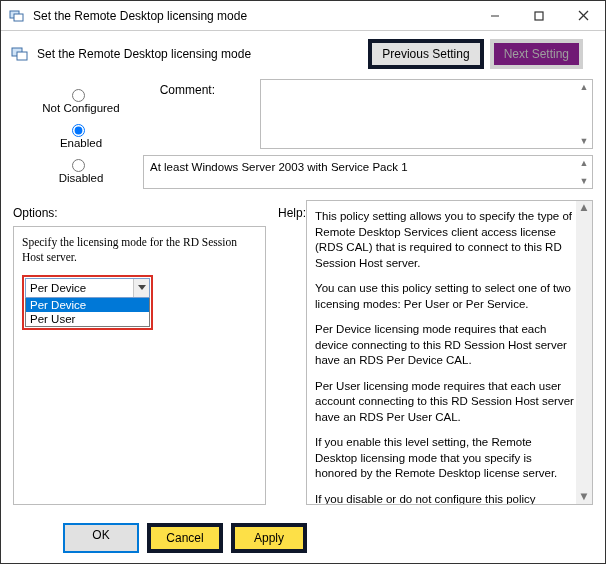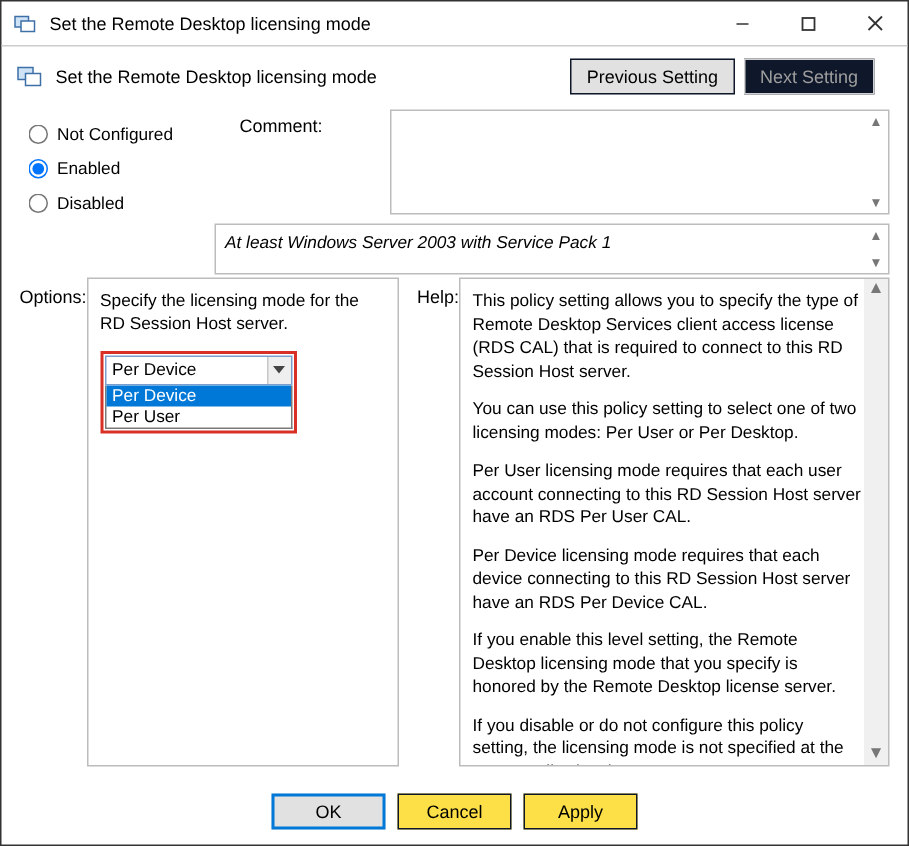--- a/index.html
+++ b/index.html
@@ -7,48 +7,48 @@
     .window { width: 606px; height: 564px; border: 1px solid #333; display: flex; flex-direction: column; background: #fff; }
     .titlebar { height: 30px; display: flex; align-items: center; border-bottom: 1px solid #ccc; }
     .titlebar .icon { width: 16px; height: 16px; margin: 0 8px; }
     .titlebar .title { flex: 1; font-size: 12px; }
     .titlebar .winbtn { width: 44px; height: 30px; display: flex; align-items: center; justify-content: center; font-family: Arial, sans-serif; }
     .winbtn svg { display: block; }
     .subheader { display: flex; align-items: center; padding: 8px 10px; }
     .subheader .icon { width: 18px; height: 16px; margin-right: 8px; }
     .subheader .txt { flex: 1; font-size: 12px; }
     .navbuttons { display: flex; gap: 6px; margin-right: 12px; }
-    .btn { border: 1px solid #0f172a; background: #e1e1e1; padding: 4px 10px; font-size: 12px; }
-    .btn.disabled { color: #9e9e9e; background: #0f172a; border-color: #d0d0d0; }
+    .btn { border: 4px solid #0f172a; background: #e1e1e1; padding: 4px 10px; font-size: 12px; }
+    .btn.disabled { color: #9e9e9e; background: #701a75; border-color: #d0d0d0; }
     .row { display: flex; padding: 2px 12px; align-items: flex-start; }
     .radios { width: 130px; padding: 6px 0 4px 6px; }
-    .radio { display: flex; align-items: flex-end; margin: 4px 0 10px 0; font-size: 12px; }
+    .radio { display: flex; align-items: center; margin: 4px 0 10px 0; font-size: 12px; flex-direction: column; }
     .radio input { margin: 0 6px 0 0; }
     .labelcol { width: 80px; text-align: right; padding-right: 8px; padding-top: 4px; font-size: 12px; }
     .textarea-shell { flex: 1; border: 1px solid #bcbcbc; background: #fff; position: relative; height: 70px; }
-    .textarea-shell.sm { height: 34px; padding: 4px 4px 4px 6px; font-size: 12px; line-height: 1.2; font-style: italic; }
+    .textarea-shell.sm { height: 34px; padding: 4px 4px 4px 6px; font-size: 12px; line-height: 1.2; }
     .sbsm { position: absolute; right: 0; width: 16px; height: 14px; display: flex; align-items: center; justify-content: center; color: #777; font-size: 9px; }
     .sbsm.top { top: 0; }
     .sbsm.bot { bottom: 0; }
     .panes { display: flex; flex: 1; gap: 12px; padding: 0 12px 8px 12px; min-height: 0; }
-    .pane-left { width: 253px; display: flex; flex-direction: row; }
+    .pane-left { width: 253px; display: flex; flex-direction: column; }
     .pane-right { flex: 1; display: flex; flex-direction: row; }
     .pane-label { font-size: 12px; padding: 6px 0; }
     .pane-box { border: 1px solid #bcbcbc; flex: 1; padding: 8px; font-size: 12px; position: relative; overflow: hidden; }
     .help-box { line-height: 1.35; padding-right: 18px; }
     .help-box p { margin: 0 0 10px 0; }
-    .options-text { margin-bottom: 10px; line-height: 1.3; }
+    .options-text { margin-bottom: 10px; line-height: 1.3; font-family: Liberation Serif, serif; }
     .highlight-wrap { border: 2px solid #d93025; width: 131px; padding: 1px; }
     .combo { height: 20px; border: 1px solid #7a9fcf; display: flex; align-items: center; font-size: 12px; background: #fff; }
     .combo .val { flex: 1; padding: 0 4px; }
     .combo .arrow { width: 16px; height: 100%; display: flex; align-items: center; justify-content: center; background: #efefef; border-left: 1px solid #c7c7c7; color: #333; }
     .dropdown { border: 1px solid #7a7a7a; border-top: none; background: #fff; font-size: 12px; }
     .dropdown .opt { padding: 1px 4px; }
     .dropdown .opt.sel { background: #0078d7; color: #fff; }
-    .footer { display: flex; justify-content: center; gap: 8px; padding: 10px 14px; }
+    .footer { display: flex; justify-content: flex-start; gap: 8px; padding: 10px 14px; margin-left: 48px; }
     .footer .btn { width: 76px; text-align: center; background: #fde047; }
     .footer .btn.primary { border: 2px solid #0078d7; background: #e1e1e1; padding: 3px 9px; }
     .sb { position: absolute; right: 0; top: 0; bottom: 0; width: 16px; background: #f0f0f0; display: flex; flex-direction: column; justify-content: space-between; align-items: center; color: #777; font-size: 9px; }
     .sb .a { height: 14px; display:flex; align-items:center; justify-content:center; width:100%; }
   </style>
 </head>
 <body>
 
 <div class="window">
 
@@ -139,23 +139,23 @@
             <div class="opt sel">Per Device</div>
             <div class="opt">Per User</div>
           </div>
         </div>
       </div>
     </div>
     <div class="pane-right">
       <div class="pane-label">Help:</div>
       <div class="pane-box help-box">
         <p>This policy setting allows you to specify the type of Remote Desktop Services client access license (RDS CAL) that is required to connect to this RD Session Host server.</p>
-        <p>You can use this policy setting to select one of two licensing modes: Per User or Per Desktop.</p>
+        <p>You can use this policy setting to select one of two licensing modes: Per User or Per Service.</p>
+        <p>Per Device licensing mode requires that each device connecting to this RD Session Host server have an RDS Per Device CAL.</p>
         <p>Per User licensing mode requires that each user account connecting to this RD Session Host server have an RDS Per User CAL.</p>
-        <p>Per Device licensing mode requires that each device connecting to this RD Session Host server have an RDS Per Device CAL.</p>
         <p>If you enable this level setting, the Remote Desktop licensing mode that you specify is honored by the Remote Desktop license server.</p>
         <p>If you disable or do not configure this policy setting, the licensing mode is not specified at the Group Policy level.</p>
         <div class="sb">
           <div class="a">▲</div>
           <div class="a">▼</div>
         </div>
       </div>
     </div>
   </div>
 

